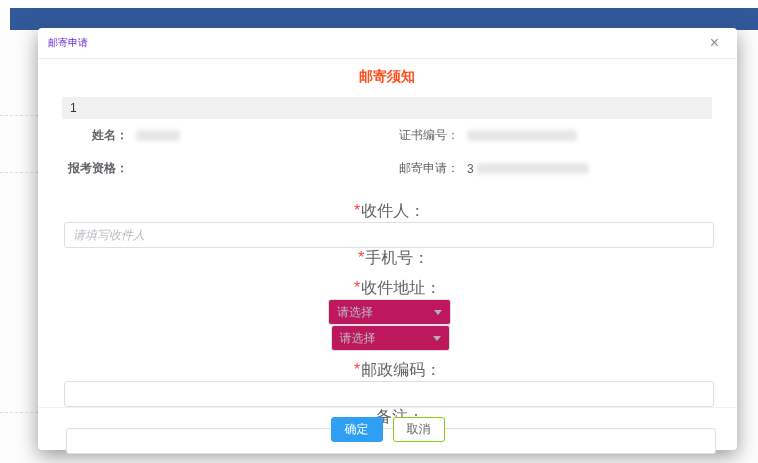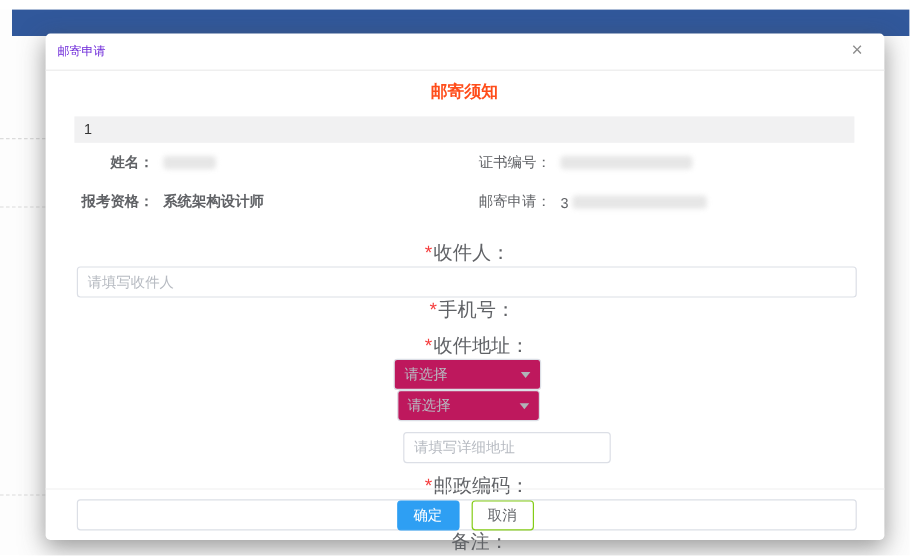--- a/index.html
+++ b/index.html
@@ -29,21 +29,21 @@
   .lbl-l { width:66px; text-align:right; color:#606266; white-space:nowrap; }
   .lbl-r { width:66px; text-align:right; color:#606266; white-space:nowrap; margin-left:8px; }
   .val { margin-left:8px; color:#606266; display:flex; align-items:center; }
   .redacted { display:inline-block; height:11px; border-radius:3px; background:#d9d9d9;
     filter:blur(2px); opacity:.65; }
   .r-name { width:44px; } .r-id { width:110px; } .r-cert { width:112px; margin-left:3px; }
 
   .form-row { display:flex; align-items:center; margin-top:0;flex-direction:column; }
   .mt16 { margin-top:16px; } .mt9 { margin-top:9px; }
   .req { color:#f53f3f; margin-right:1px; }
-  .ctl-l { width:258px; margin-left:4px; }
+  .ctl-l { width:258px; margin-left:4px;font-style:italic; }
   .ctl-r { width:258px; margin-left:7px; }
   .txt { height:26px; width:100%; border:1px solid #dcdfe6; border-radius:3px;
     padding:0 8px; font-size:12px; color:#606266; outline:none; background:#fff;
     font-family:"Liberation Sans","DejaVu Sans",sans-serif; }
   .txt::placeholder { color:#b7bbc2; }
   .select { height:26px; border:1px solid #dcdfe6; border-radius:3px; background:#be185d;
     display:flex; align-items:center; justify-content:space-between; padding:0 8px;
     font-size:12px; color:#b7bbc2; cursor:pointer; }
   .sel-1 { width:123px; margin-left:5px; } .sel-2 { width:119px; margin-left:6px; }
   .caret { width:0; height:0; border-left:4px solid transparent; border-right:4px solid transparent;
@@ -88,21 +88,20 @@
           <span class="lbl-r">证书编号：</span>
           <span class="val">
               <span class="redacted r-id"></span>
             </span>
         </div>
       </div>
 
       <div class="info-row">
         <div class="half-l">
           <span class="lbl-l">报考资格：</span>
-          <span class="val">系统架构设计师</span>
         </div>
         <div class="half-r">
           <span class="lbl-r">邮寄申请：</span>
           <span class="val">
               <span>3</span>
               <span class="redacted r-cert"></span>
             </span>
         </div>
       </div>
 
@@ -117,25 +116,20 @@
         <div class="select sel-1">
           <span>请选择</span>
           <span class="caret"></span>
         </div>
         <div class="select sel-2">
           <span>请选择</span>
           <span class="caret"></span>
         </div>
       </div>
 
-      <div class="form-row mt9">
-        <div class="detail-wrap">
-          <input class="txt" type="text" placeholder="请填写详细地址" style="">
-        </div>
-      </div>
 
       <div class="form-row mt9">
         <span class="lbl-l"><span class="req">*</span><span>邮政编码：</span></span>
         <input class="txt ctl-l" type="text" style="">
         <span class="lbl-r"><span>备注：</span></span>
         <input class="txt ctl-r" type="text" style="">
       </div>
     </div>
 
     <div class="modal-footer">

